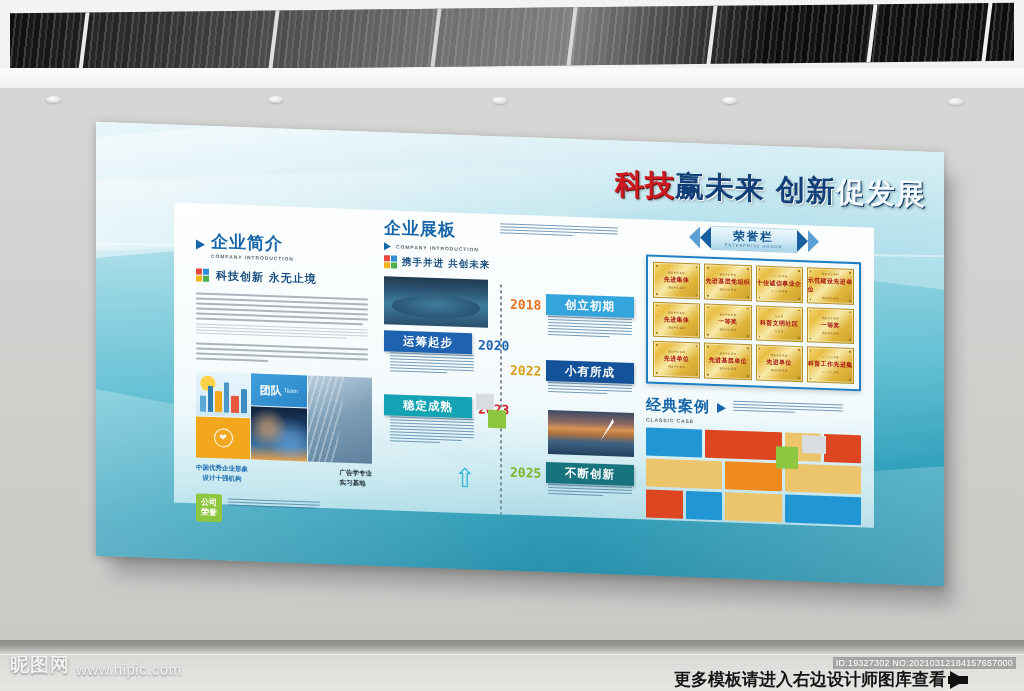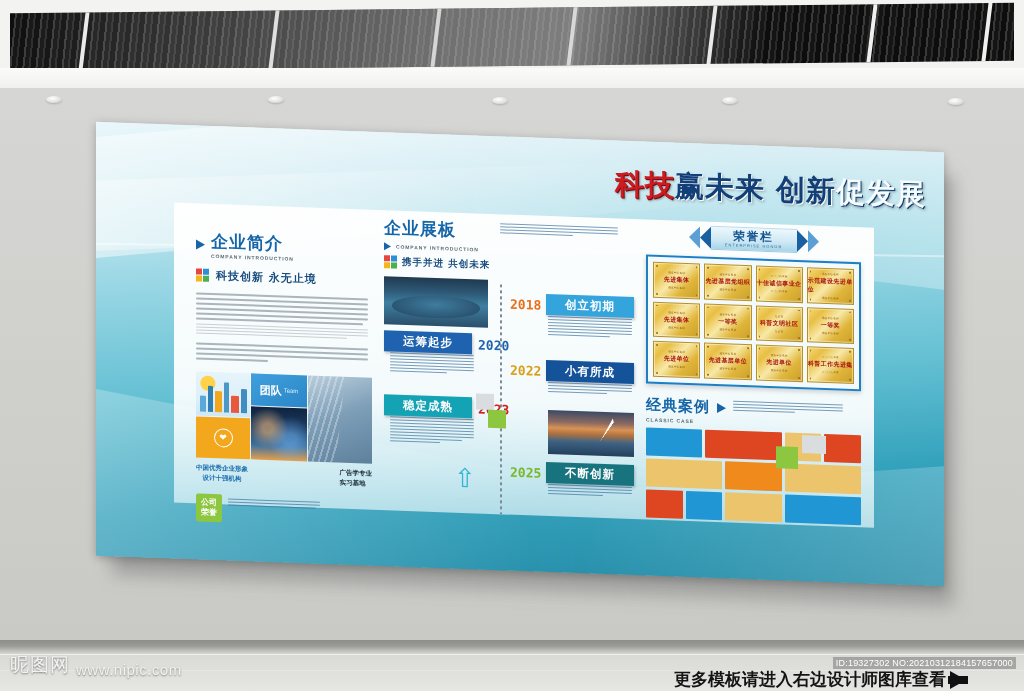--- a/index.html
+++ b/index.html
@@ -180,21 +180,21 @@
   .plaque .pn{position:absolute;width:1.6px;height:1.6px;border-radius:50%;background:#9a7516;}
 
   .case-grid{display:grid;gap:3px;}
   .cblock{border-radius:1px;}
 
   
   .wm{
     position:absolute;left:10px;top:652px;display:flex;align-items:flex-end;gap:6px;
     color:#f2f2f0;text-shadow:0 1px 2px rgba(0,0,0,.45);
   }
-  .wm-logo{font-size:19px;font-weight:normal;letter-spacing:1px;font-family:"DejaVu Sans",sans-serif;}
+  .wm-logo{font-size:19px;font-weight:bold;letter-spacing:1px;font-family:"DejaVu Sans",sans-serif;}
   .wm-url{font-size:15px;letter-spacing:.5px;font-family:"Liberation Sans",sans-serif;}
   .idtag{
     position:absolute;right:8px;top:657px;
     background:rgba(120,120,120,.55);color:#fff;font-size:9px;padding:1px 3px;
     letter-spacing:.2px;font-family:"Liberation Sans",sans-serif;white-space:nowrap;
   }
   .promo{
     position:absolute;right:58px;top:668px;display:flex;align-items:center;gap:4px;
     color:#141414;font-size:17px;font-weight:bold;white-space:nowrap;
     font-family:"DejaVu Sans","Liberation Sans",sans-serif;

